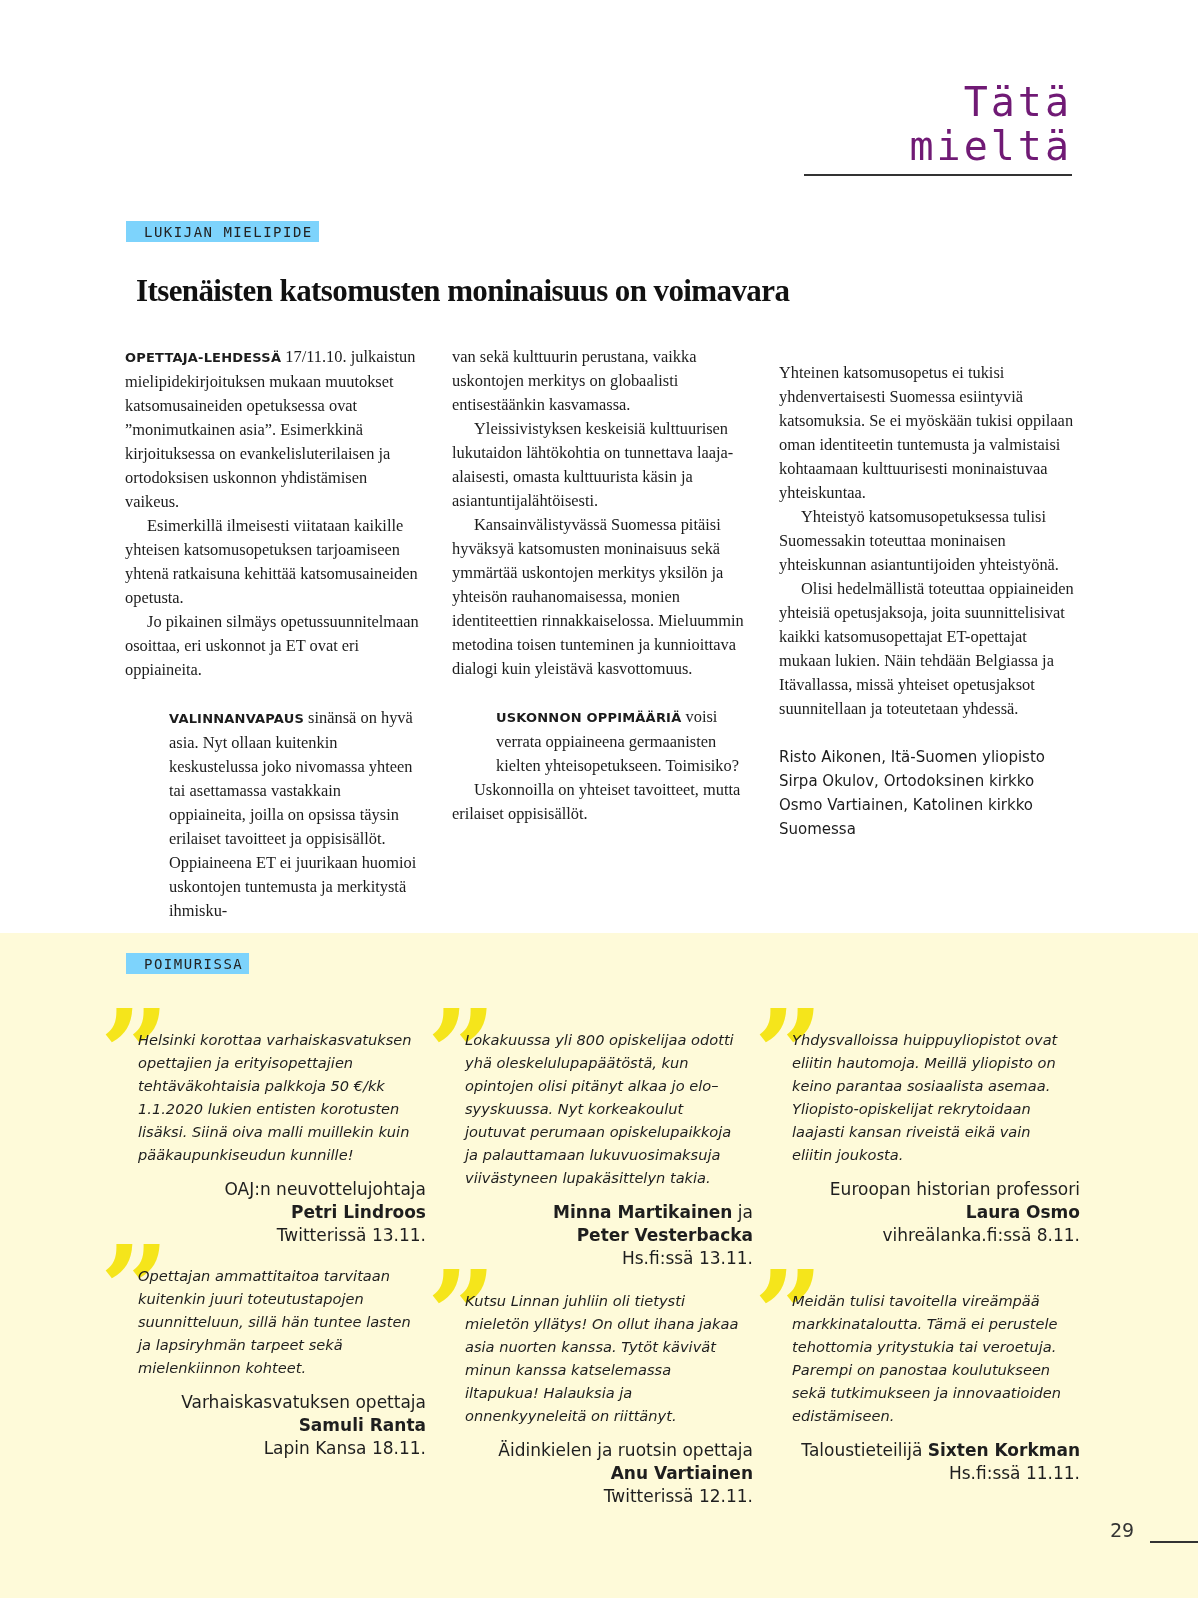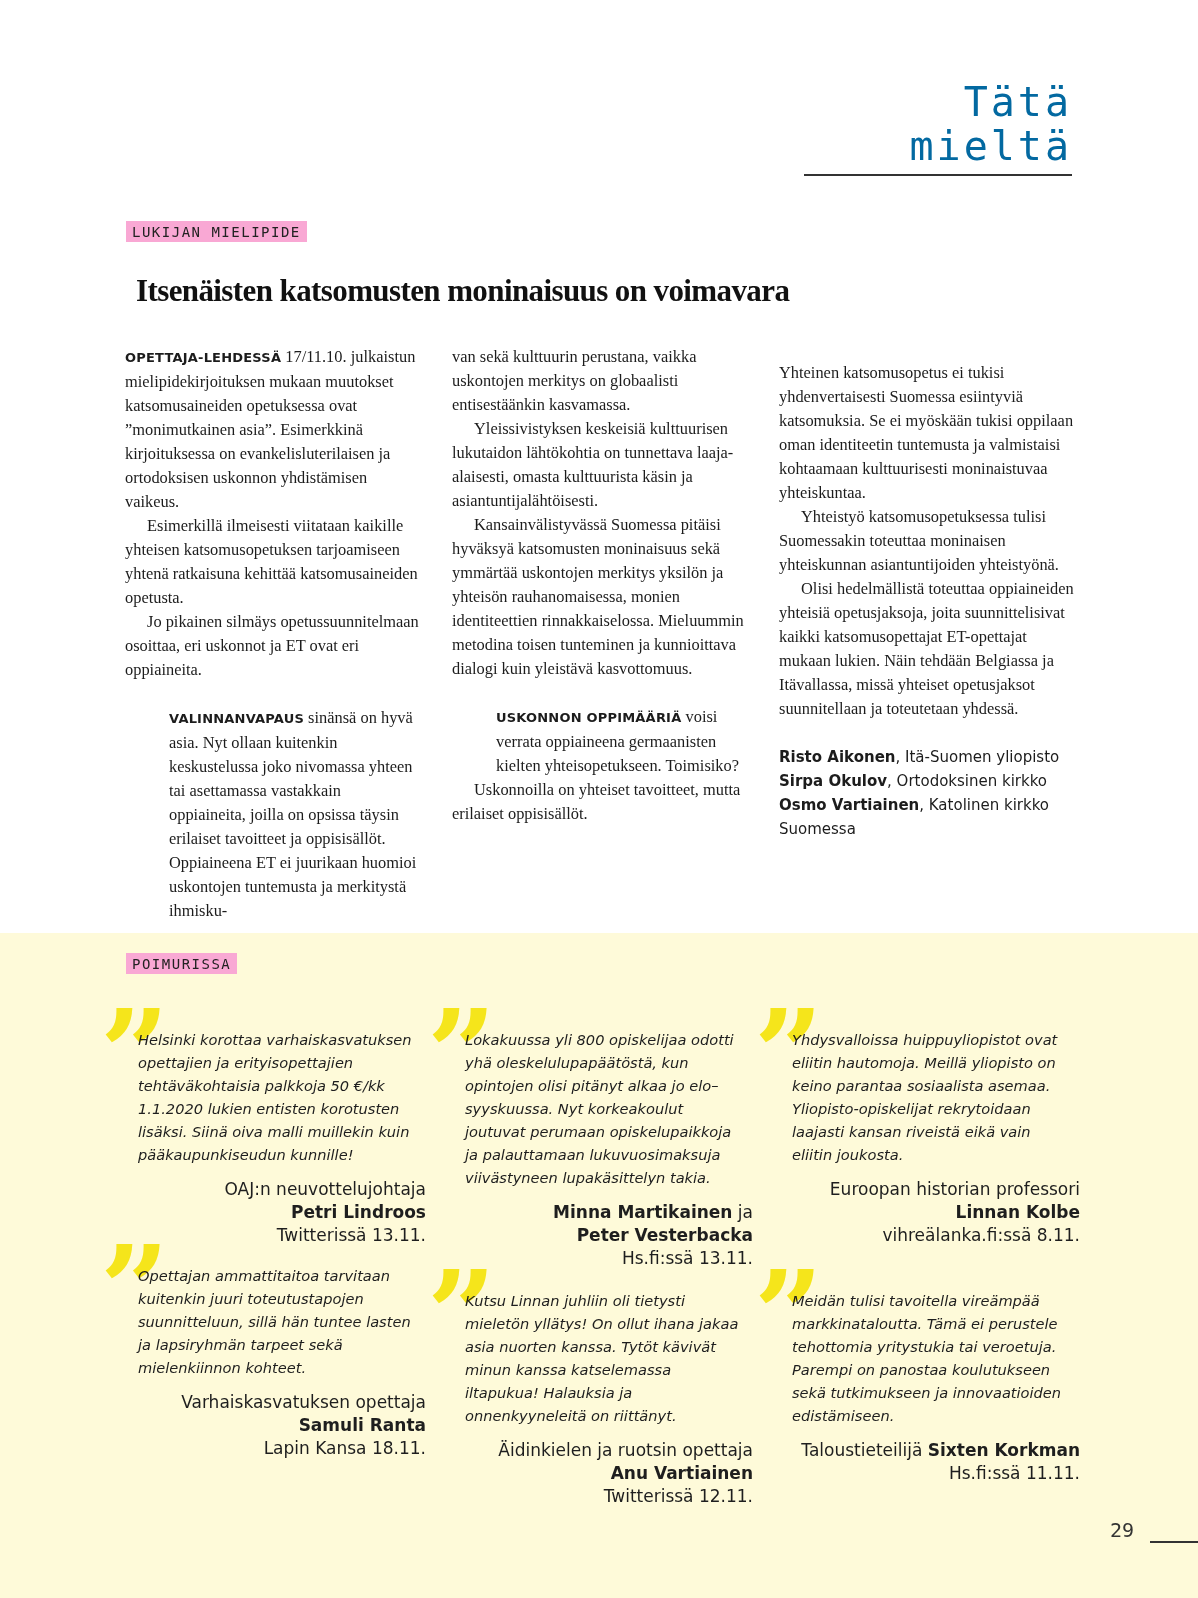--- a/index.html
+++ b/index.html
@@ -1,28 +1,28 @@
 <!DOCTYPE html>
 <html><head>
 <meta charset="utf-8">
 <style>
   html, body { margin: 0; padding: 0; }
   body { width: 1198px; height: 1598px; background: #ffffff; position: relative; overflow: hidden; color: #1c1c1c; }
-  .section-header { position: absolute; left: 804px; top: 80px; width: 268px; font-family: "DejaVu Sans Mono", monospace; font-size: 40px; letter-spacing: 3px; text-align: right; color: #0369a1; padding-bottom: 6px; border-bottom: 2px solid #333; line-height: 1.1; }
-  .tag { display: inline-block; background: #f9a8d4; font-family: "DejaVu Sans Mono", monospace; font-size: 14px; letter-spacing: 1.5px; padding: 3px 6px 2px 6px; color: #222; }
+  .section-header { position: absolute; left: 804px; top: 80px; width: 268px; font-family: "DejaVu Sans Mono", monospace; font-size: 40px; letter-spacing: 3px; text-align: right; color: #701a75; padding-bottom: 6px; border-bottom: 2px solid #333; line-height: 1.1; }
+  .tag { display: inline-block; background: #7dd3fc; font-family: "DejaVu Sans Mono", monospace; font-size: 14px; letter-spacing: 1.5px; padding: 3px 6px 2px 18px; color: #222; }
   .tag-lukijan { position: absolute; left: 126px; top: 221px; }
   .headline { position: absolute; left: 136px; top: 273px; font-family: "Liberation Serif", serif; font-weight: bold; font-size: 31px; letter-spacing: -0.6px; margin: 0; color: #111; }
   .col { position: absolute; top: 345px; width: 296px; font-family: "Liberation Serif", serif; font-size: 16.4px; line-height: 24px; color: #1c1c1c; }
   .col1 { left: 125px; } .col2 { left: 452px; } .col3 { left: 779px; margin-top: 16px; }
   .col p { margin: 0; }
   .col p.indent { text-indent: 22px; }
   .col p.gap { margin-top: 24px; margin-left: 44px; }
   .lead { font-family: "DejaVu Sans", sans-serif; font-weight: bold; font-size: 13px; letter-spacing: 0.2px; }
   .sig { font-family: "DejaVu Sans", sans-serif; font-size: 15px; line-height: 24px; }
-  .sig b { font-weight: bold; text-align: right; }
+  .sig b { font-weight: normal; text-align: right; }
   .panel { position: absolute; left: 0; top: 933px; width: 1198px; height: 665px; background: #fefad9; }
   .tag-poimurissa { position: absolute; left: 126px; top: 953px; }
   .quote { position: absolute; width: 300px; font-family: "DejaVu Sans", sans-serif; font-size: 14.6px; line-height: 23px; color: #1e1e1e; }
   .quote .qmark { position: absolute; left: -26px; top: -22px; font-family: "DejaVu Serif", serif; font-weight: bold; font-size: 120px; line-height: 1; color: #f5e51b; z-index: 0; }
   .quote .qtext { position: relative; z-index: 1; font-style: italic; margin: 12px; }
   .quote .attr { position: relative; z-index: 1; text-align: right; margin-top: 6px; font-size: 17px; line-height: 23px; }
   .quote .attr b { font-weight: bold; }
   .q1 { left: 126px; top: 1016px; } .q2 { left: 126px; top: 1252px; }
   .q3 { left: 453px; top: 1016px; } .q4 { left: 453px; top: 1277px; }
   .q5 { left: 780px; top: 1016px; } .q6 { left: 780px; top: 1277px; }
@@ -105,21 +105,21 @@
     <div><b>Anu Vartiainen</b></div>
     <div>Twitterissä 12.11.</div>
   </div>
 </div>
 
 <div class="quote q5">
   <span class="qmark">”</span>
   <p class="qtext">Yhdysvalloissa huippuyliopistot ovat eliitin hautomoja. Meillä yliopisto on keino parantaa sosiaalista asemaa. Yliopisto-opiskelijat rekrytoidaan laajasti kansan riveistä eikä vain eliitin joukosta.</p>
   <div class="attr">
     <div>Euroopan historian professori</div>
-    <div><b>Linnan Kolbe</b></div>
+    <div><b>Laura Osmo</b></div>
     <div>vihreälanka.fi:ssä 8.11.</div>
   </div>
 </div>
 
 <div class="quote q6">
   <span class="qmark">”</span>
   <p class="qtext">Meidän tulisi tavoitella vireämpää markkinataloutta. Tämä ei perustele tehottomia yritystukia tai veroetuja. Parempi on panostaa koulutukseen sekä tutkimukseen ja innovaatioiden edistämiseen.</p>
   <div class="attr">
     <div><span>Taloustieteilijä </span><b>Sixten Korkman</b></div>
     <div>Hs.fi:ssä 11.11.</div>

